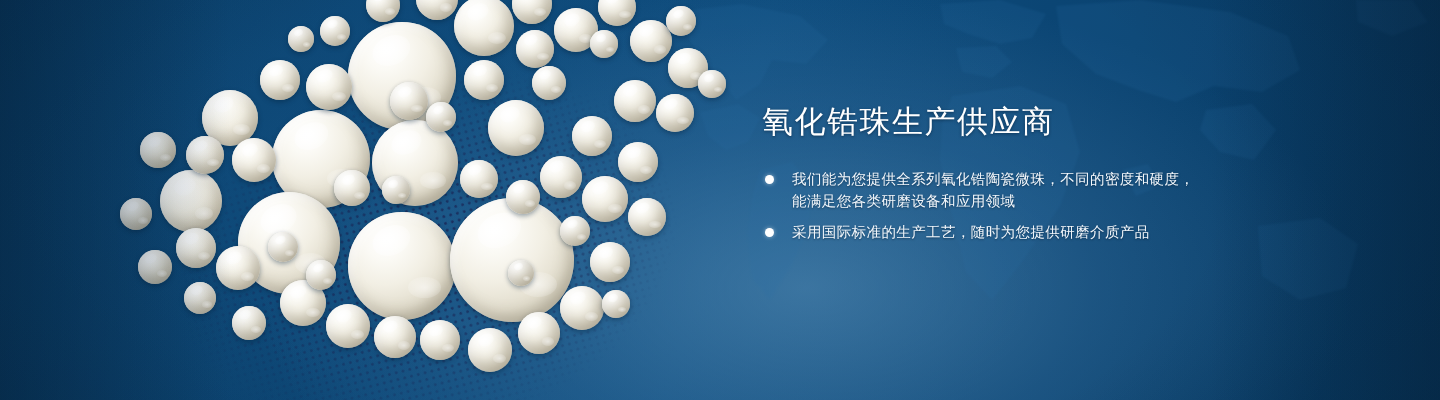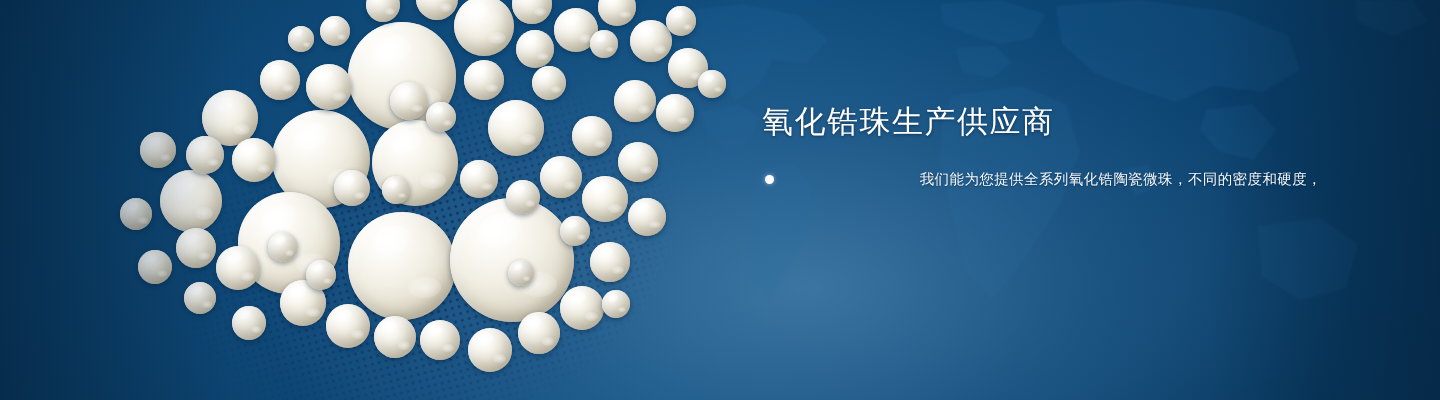--- a/index.html
+++ b/index.html
@@ -117,21 +117,21 @@
   }
   .point:last-child{margin-bottom:0;}
   .dot{
     position:absolute;
     left:3px; top:7px;
     width:9px; height:9px;
     border-radius:50%;
     background:#ffffff;
     box-shadow:0 0 4px rgba(255,255,255,.5);
   }
-  .point-line{display:block;text-align:right;}
+  .point-line{display:block;}
   .point-line + .point-line{display:block;}
 </style>
 </head>
 <body>
 
 <div class="banner">
 
   <div class="bg-base"></div>
 
   <div class="bg-map">
@@ -233,20 +233,25 @@
 
   <div class="copy">
 
     <h1 class="headline">氧化锆珠生产供应商</h1>
 
     <ul class="points">
 
       <li class="point">
         <span class="dot"></span>
         <span class="point-line">我们能为您提供全系列氧化锆陶瓷微珠，不同的密度和硬度，</span>
+        <span class="point-line">能满足您各类研磨设备和应用领域</span>
       </li>
 
 
+      <li class="point">
+        <span class="dot"></span>
+        <span class="point-line">采用国际标准的生产工艺，随时为您提供研磨介质产品</span>
+      </li>
 
     </ul>
   </div>
 
 </div>
 
 </body></html>

